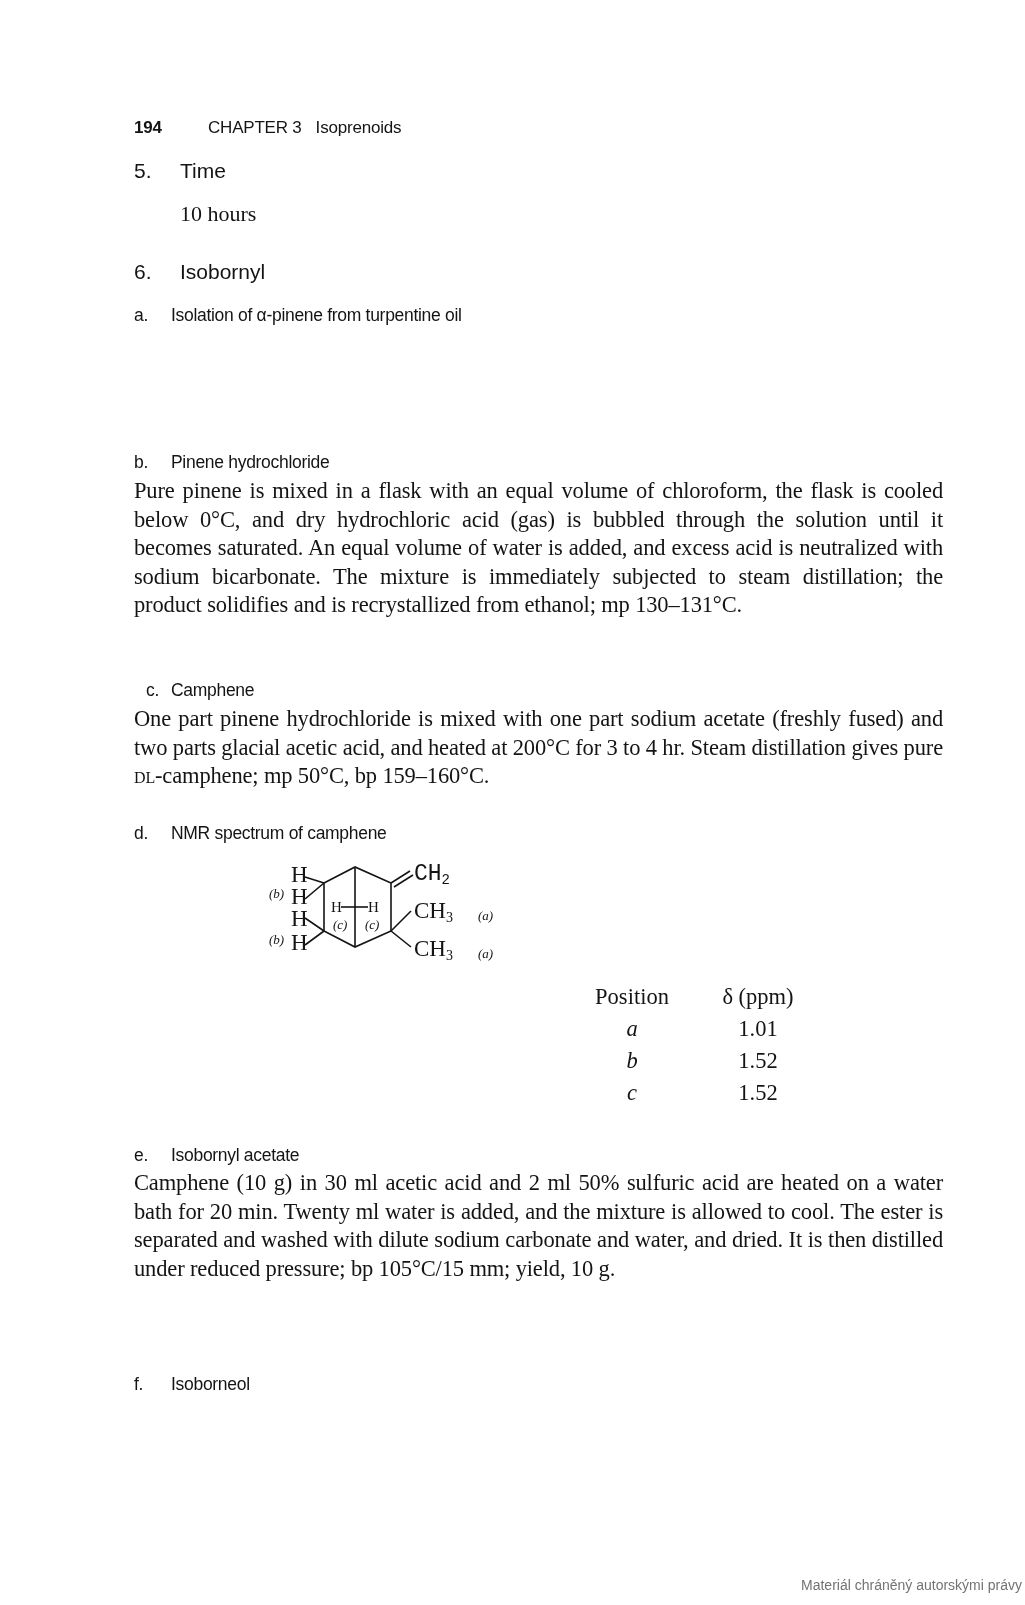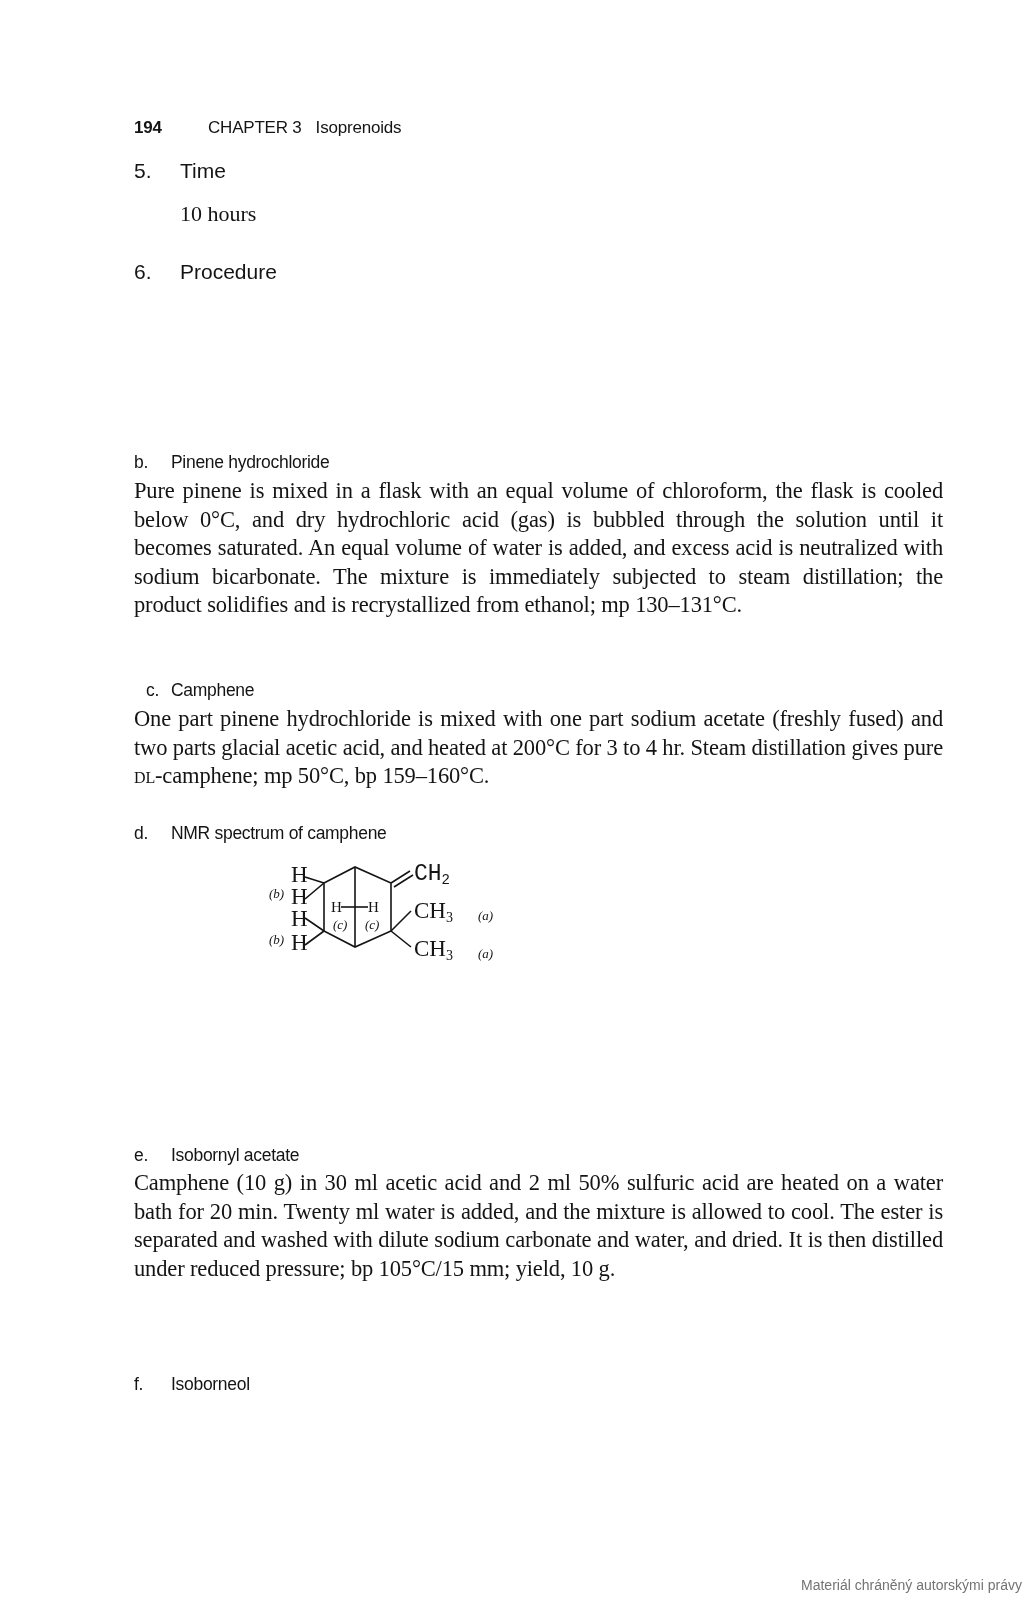--- a/index.html
+++ b/index.html
@@ -49,23 +49,26 @@
   <div class="running-head sans">
     <span class="pnum">194</span><span class="chap">CHAPTER 3</span><span>Isoprenoids</span>
   </div>
 
   <div class="sec sec-time sans">
     <span class="num">5.</span><span>Time</span>
   </div>
   <div class="time-value serif">10 hours</div>
 
   <div class="sec sec-proc sans">
-    <span class="num">6.</span><span>Procedure</span>
+    <span class="num">6.</span><span>Isobornyl</span>
   </div>
 
+  <div class="sub sans" style="top:290px;">
+    <span class="lt">a.</span><span>Isolation of α-pinene from turpentine oil</span>
+  </div>
 
   <div class="sub sans" style="top:437px;">
     <span class="lt">b.</span><span>Pinene hydrochloride</span>
   </div>
   <div class="para serif" style="top:462px;">
     <p>Pure pinene is mixed in a flask with an equal volume of chloroform, the flask is cooled below 0°C, and dry hydrochloric acid (gas) is bubbled through the solution until it becomes saturated. An equal volume of water is added, and excess acid is neutralized with sodium bicarbonate. The mixture is immediately subjected to steam distillation; the product solidifies and is recrystallized from ethanol; mp 130–131°C.</p>
   </div>
 
   <div class="sub sans" style="top:665px;text-align:center;">
     <span class="lt">c.</span><span>Camphene</span>
@@ -112,20 +115,44 @@
     <span class="lbl" style="left:56px;top:55px;">(c)</span>
     <span class="lbl" style="left:88px;top:55px;">(c)</span>
 
     <span class="atom" style="left:137px;top:0px;font-family:Liberation Mono, monospace;"><span>CH</span><sub>2</sub></span>
     <span class="atom" style="left:137px;top:36px;"><span>CH</span><sub>3</sub></span>
     <span class="lbl" style="left:201px;top:46px;">(a)</span>
     <span class="atom" style="left:137px;top:74px;"><span>CH</span><sub>3</sub></span>
     <span class="lbl" style="left:201px;top:84px;">(a)</span>
   </div>
 
+  <div class="nmr-table">
+    <table>
+      <thead>
+        <tr>
+          <th class="c1">Position</th>
+          <th class="c2">δ (ppm)</th>
+        </tr>
+      </thead>
+      <tbody>
+        <tr>
+          <td class="c1">a</td>
+          <td class="c2">1.01</td>
+        </tr>
+        <tr>
+          <td class="c1">b</td>
+          <td class="c2">1.52</td>
+        </tr>
+        <tr>
+          <td class="c1">c</td>
+          <td class="c2">1.52</td>
+        </tr>
+      </tbody>
+    </table>
+  </div>
 
   <div class="sub sans" style="top:1130px;">
     <span class="lt">e.</span><span>Isobornyl acetate</span>
   </div>
   <div class="para serif" style="top:1154px;">
     <p>Camphene (10 g) in 30 ml acetic acid and 2 ml 50% sulfuric acid are heated on a water bath for 20 min. Twenty ml water is added, and the mixture is allowed to cool. The ester is separated and washed with dilute sodium carbonate and water, and dried. It is then distilled under reduced pressure; bp 105°C/15 mm; yield, 10 g.</p>
   </div>
 
   <div class="sub sans" style="top:1359px;">
     <span class="lt">f.</span><span>Isoborneol</span>

